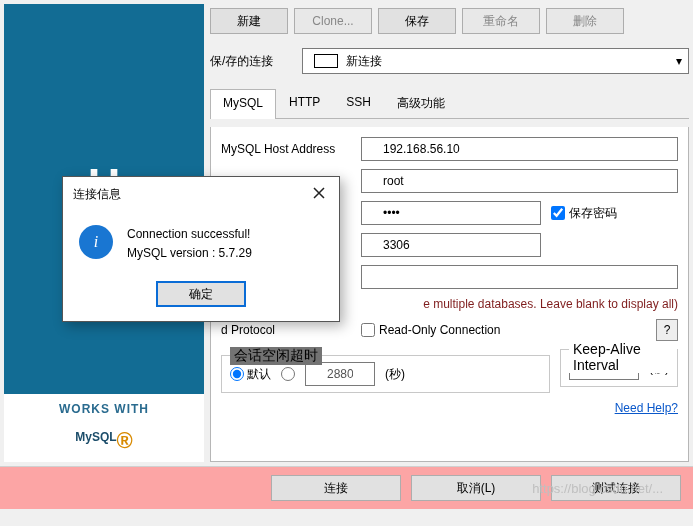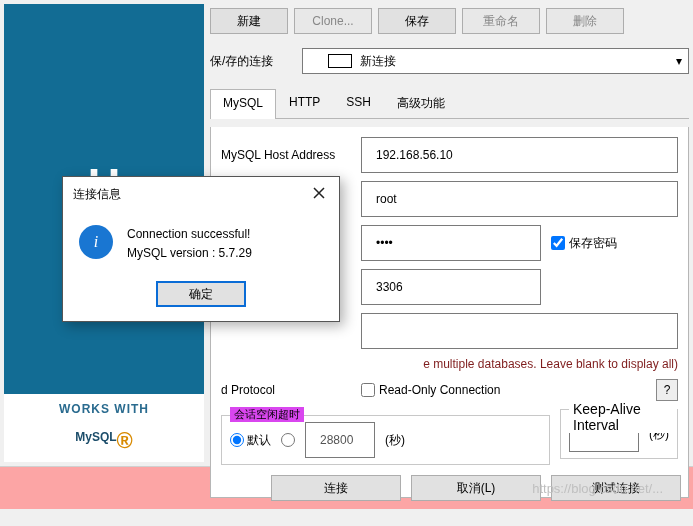--- a/index.html
+++ b/index.html
@@ -10,37 +10,37 @@
 .logo-bottom { background: #fff; padding: 8px 4px; text-align: center; }
 .logo-bottom .works { color: #2a6b8f; font-size: 12px; letter-spacing: 1px; font-weight: 600; }
 .logo-bottom .mysql { color: #1c4d6a; font-size: 28px; font-weight: bold; }
 .logo-bottom .mysql sub { color: #d88a00; font-size: 22px; }
 .content { flex: 1; display: flex; flex-direction: column; gap: 8px; }
 .toolbar { display: flex; gap: 6px; padding: 4px 0; }
 .btn { height: 26px; padding: 0 14px; background: #e1e1e1; border: 1px solid #adadad; cursor: pointer; min-width: 78px; }
 .btn:disabled, .btn.disabled { color: #888; background: #e8e8e8; }
 .row { display: flex; align-items: center; gap: 10px; padding: 2px 0; }
 .lbl { min-width: 82px; }
-.select { flex: 1; height: 26px; border: 1px solid #7a7a7a; background: #fff; display: flex; align-items: center; padding: 0 25px; position: relative; }
+.select { flex: 1; height: 26px; border: 1px solid #7a7a7a; background: #fff; display: flex; align-items: center; padding: 0 11px; position: relative; }
 .select .swatch { width: 24px; height: 14px; border: 1px solid #000; margin-right: 8px; background: #fff; }
 .select .chev { position: absolute; right: 6px; }
 .tabs { display: flex; border-bottom: 1px solid #b6b6b6; margin-top: 4px; }
 .tab { padding: 6px 12px; border: 1px solid transparent; border-bottom: none; background: #f0f0f0; cursor: pointer; }
 .tab.active { background: #fff; border-color: #b6b6b6; position: relative; top: 1px; }
 .tabbody { border: 1px solid #b6b6b6; border-top: none; background: #fff; padding: 10px; display: flex; flex-direction: column; gap: 8px; flex: 1; }
 .field { display: flex; align-items: center; gap: 10px; }
 .field .flabel { width: 130px; }
-.input { flex: 1; height: 36px; border: 1px solid #7a7a7a; padding: 0 14px; background: #fff; }
+.input { flex: 1; height: 24px; border: 1px solid #7a7a7a; padding: 0 21px; background: #fff; }
 .input.short { width: 180px; flex: initial; }
 .input.tiny { width: 70px; flex: initial; }
 .cb { display: flex; align-items: center; gap: 4px; }
 .cb input { width: 14px; height: 14px; }
 .hint { color: #7f1d1d; }
 .fieldset { border: 1px solid #c8c8c8; padding: 6px 8px; position: relative; margin-top: 6px; }
-.fieldset .legend { position: absolute; top: -9px; left: 8px; background: #d946ef; padding: 0 4px; font-size: 11px; }
+.fieldset .legend { position: absolute; top: -9px; left: 8px; background: #737373; padding: 0 4px; font-size: 14px; }
 .radios { display: flex; align-items: center; gap: 10px; }
 .radio { display: flex; align-items: center; gap: 3px; }
 .radio input { width: 14px; height: 14px; }
 .help { margin-left: auto; }
 .help a { color: #0a58ca; text-decoration: underline; }
 .bottombar { display: flex; gap: 10px; justify-content: flex-end; padding: 8px 12px; border-top: 1px solid #d0d0d0; background: #fca5a5; }
 .bottombar .btn { min-width: 130px; }
 .qmark { width: 22px; height: 22px; border: 1px solid #888; background: #eee; text-align: center; line-height: 20px; cursor: pointer; }
 .watermark { position: absolute; right: 30px; bottom: 30px; color: #bfbfbf; font-size: 13px; pointer-events: none; }
 .sessionrow { display: flex; gap: 10px; align-items: flex-start; }

